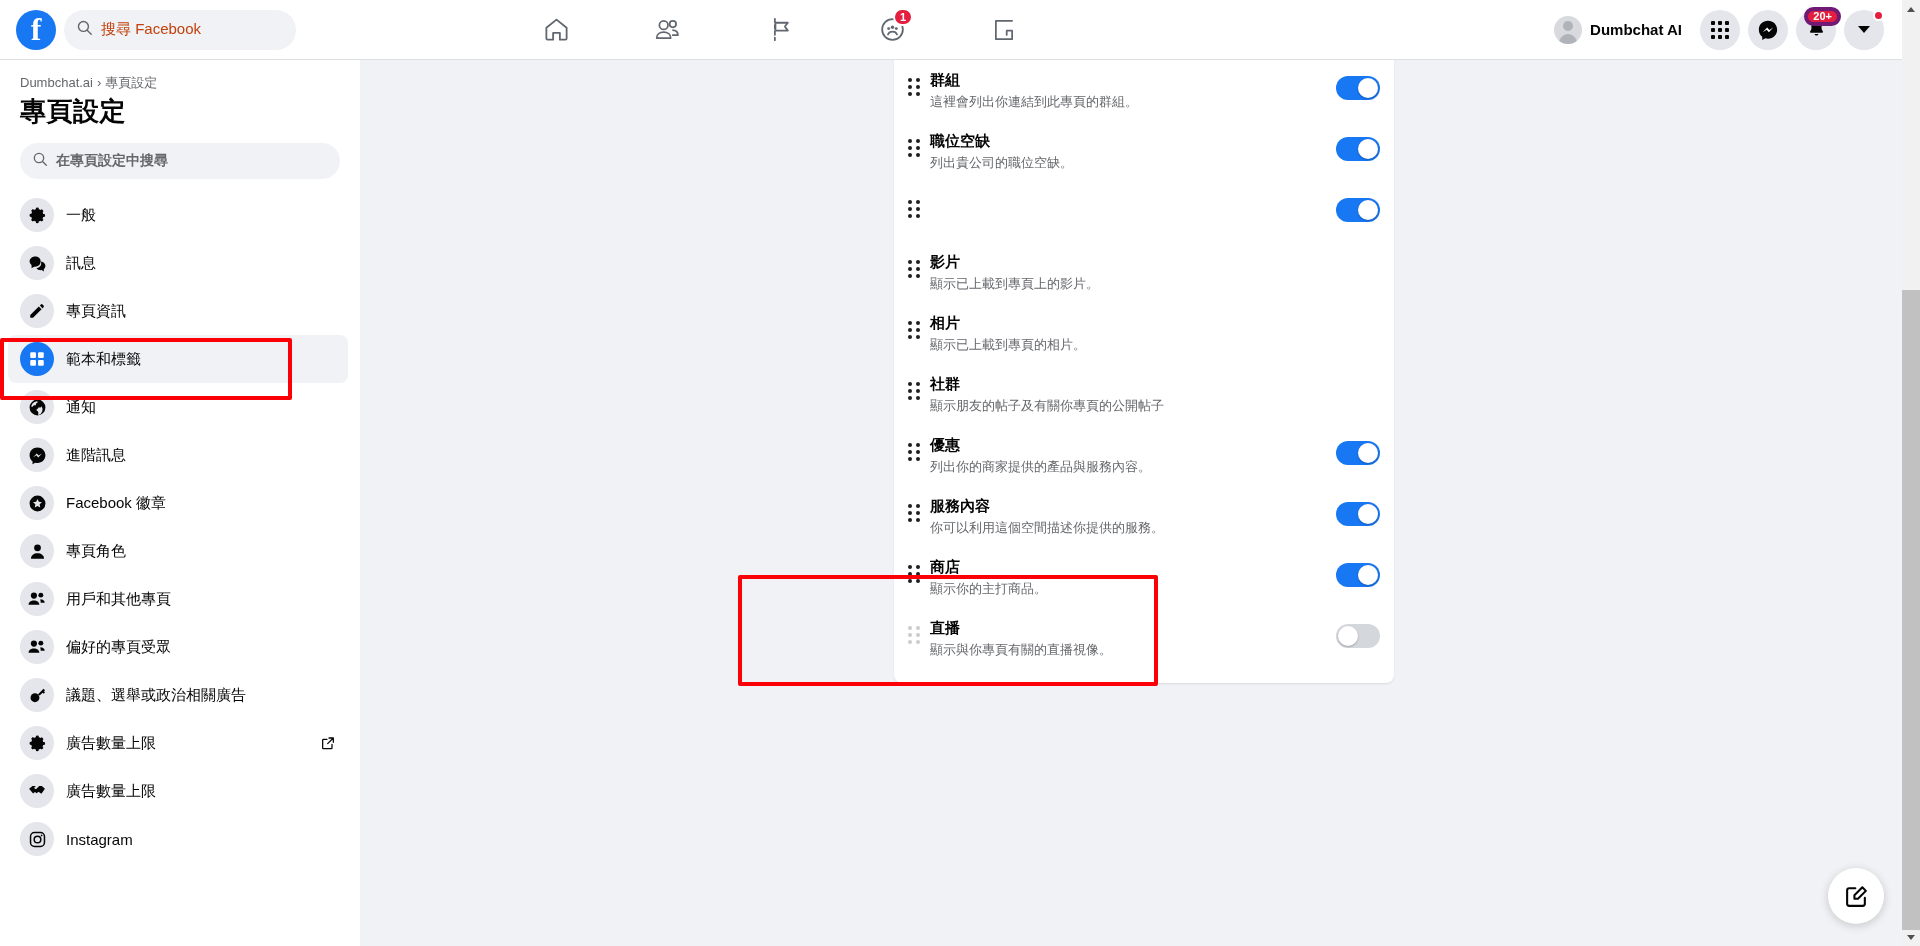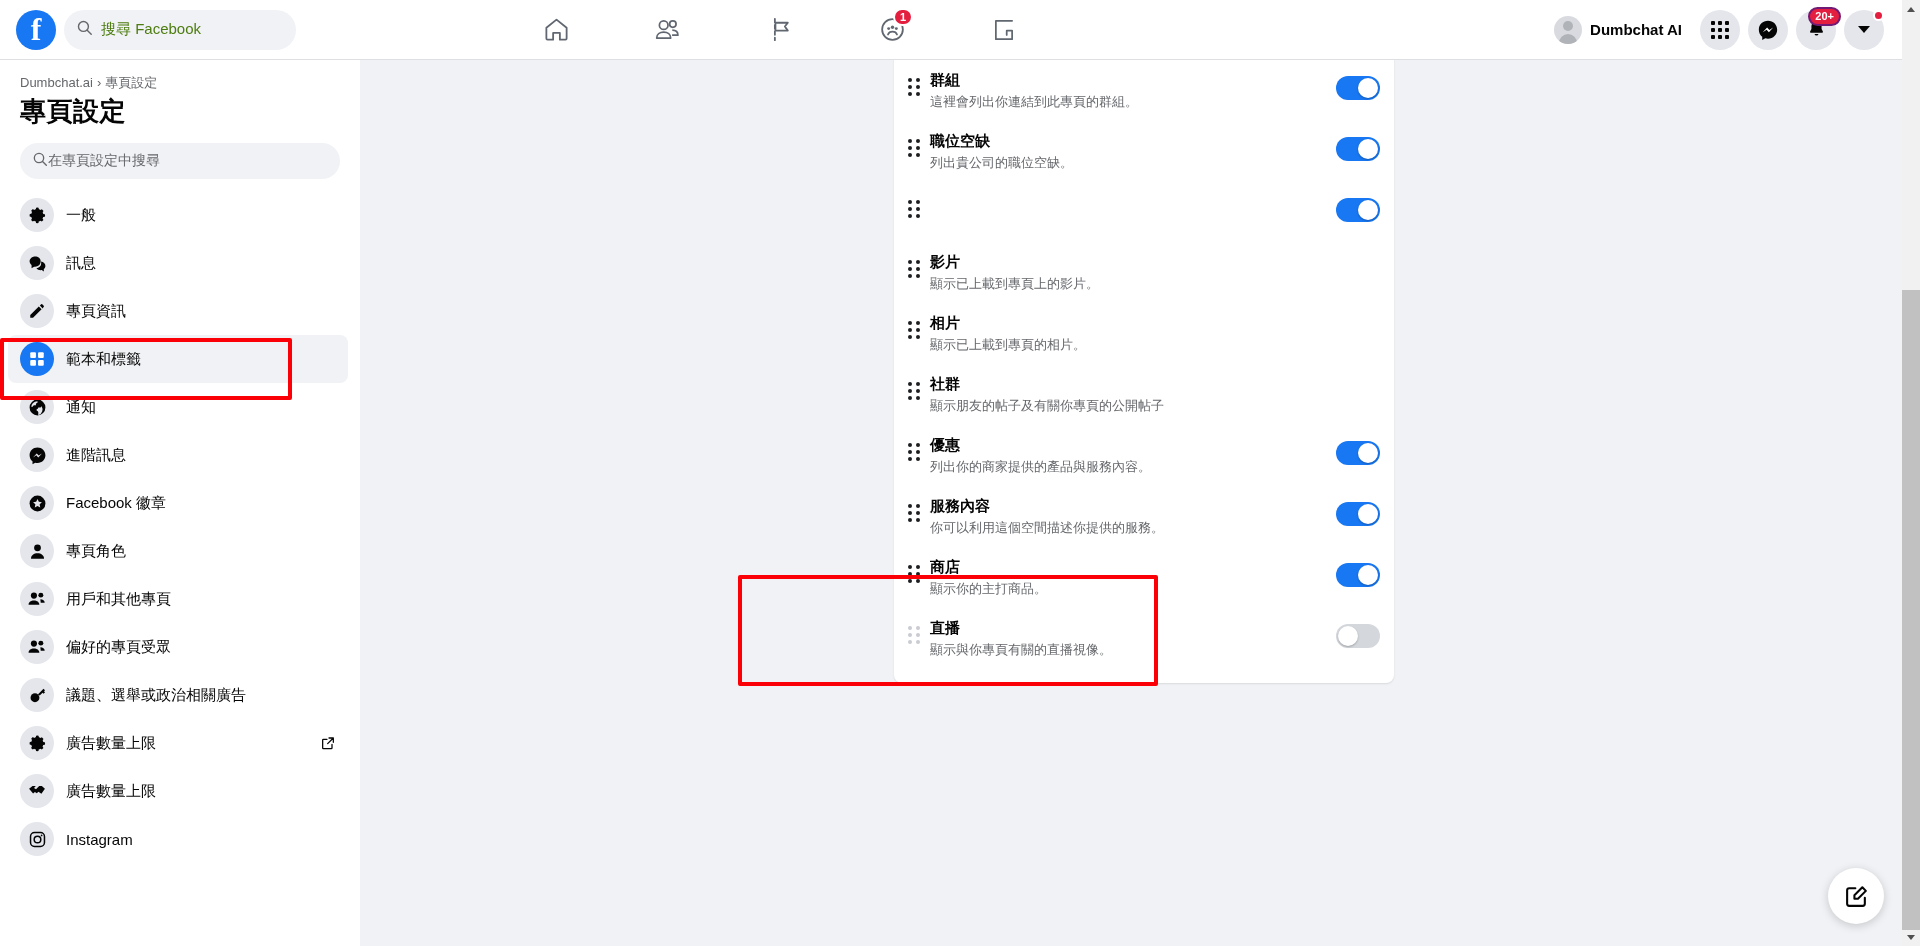--- a/index.html
+++ b/index.html
@@ -33,21 +33,21 @@
     text-align: center;
     font-family: "Liberation Serif", "DejaVu Serif", serif;
     font-weight: bold; font-size: 32px; color: #fff;
     line-height: 1;
   }
   .search-pill {
     width: 232px; height: 40px; border-radius: 20px;
     background: #f0f2f5; display: flex; align-items: center;
     gap: 8px; padding: 0 12px; cursor: text;
   }
-  .search-pill .ph { color: #4d7c0f; font-size: 15px; white-space: nowrap; }
+  .search-pill .ph { color: #c2410c; font-size: 15px; white-space: nowrap; }
 
   .tb-center {
     position: absolute; left: 500px; top: 0;
     height: 59px; display: flex; align-items: center; gap: 0px;
   }
   .navtab {
     width: 112px; height: 56px;
     display: flex; align-items: center; justify-content: center;
     position: relative; cursor: pointer; border-radius: 8px;
   }
@@ -85,21 +85,21 @@
     width: 40px; height: 40px; border-radius: 50%;
     background: #e4e6eb; display: flex; align-items: center; justify-content: center;
     cursor: pointer; position: relative; flex: 0 0 auto;
   }
   .circ-btn .cb-badge {
     position: absolute; top: -3px; right: -5px;
     min-width: 20px; height: 19px; padding: 0 5px;
     border-radius: 10px; background: #e41e3f; color: #fff;
     font-size: 11px; font-weight: bold;
     display: flex; align-items: center; justify-content: center;
-    border: 2px solid #701a75;
+    border: 4px solid #701a75;
   }
   .circ-btn .dot-badge {
     position: absolute; top: 0px; right: 0px;
     width: 11px; height: 11px; border-radius: 50%;
     background: #e41e3f; border: 2px solid #fff;
   }
   .grid9 { display: grid; grid-template-columns: repeat(3,4px); gap: 3px; }
   .grid9 i { width: 4px; height: 4px; background: #050505; border-radius: 1px; display:block; }
   .caret { width:0;height:0;border-left:6px solid transparent;border-right:6px solid transparent;border-top:7px solid #050505; }
 
@@ -116,21 +116,21 @@
     padding: 14px 20px 0 20px; white-space: nowrap;
   }
   .crumb .sep { margin: 0 4px; }
   .pagetitle {
     font-size: 26px; font-weight: bold; color: #050505;
     padding: 2px 20px 0 20px; letter-spacing: .5px;
   }
   .side-search {
     margin: 14px 20px 6px 20px;
     height: 36px; border-radius: 18px; background: #f0f2f5;
-    display: flex; align-items: center; padding: 12px 12px; cursor: text;
+    display: flex; align-items: center; gap: 8px; padding: 12px 12px; cursor: text; font-weight: bold;
   }
   .side-search .ph { font-size: 14px; color: #65676b; }
 
   .side-list { padding: 6px 12px 0 8px; }
   .side-item {
     display: flex; align-items: center; gap: 12px;
     height: 48px; padding: 0 12px; border-radius: 8px;
     cursor: pointer; position: relative;
   }
   .side-item.active { background: #f0f2f5; }

